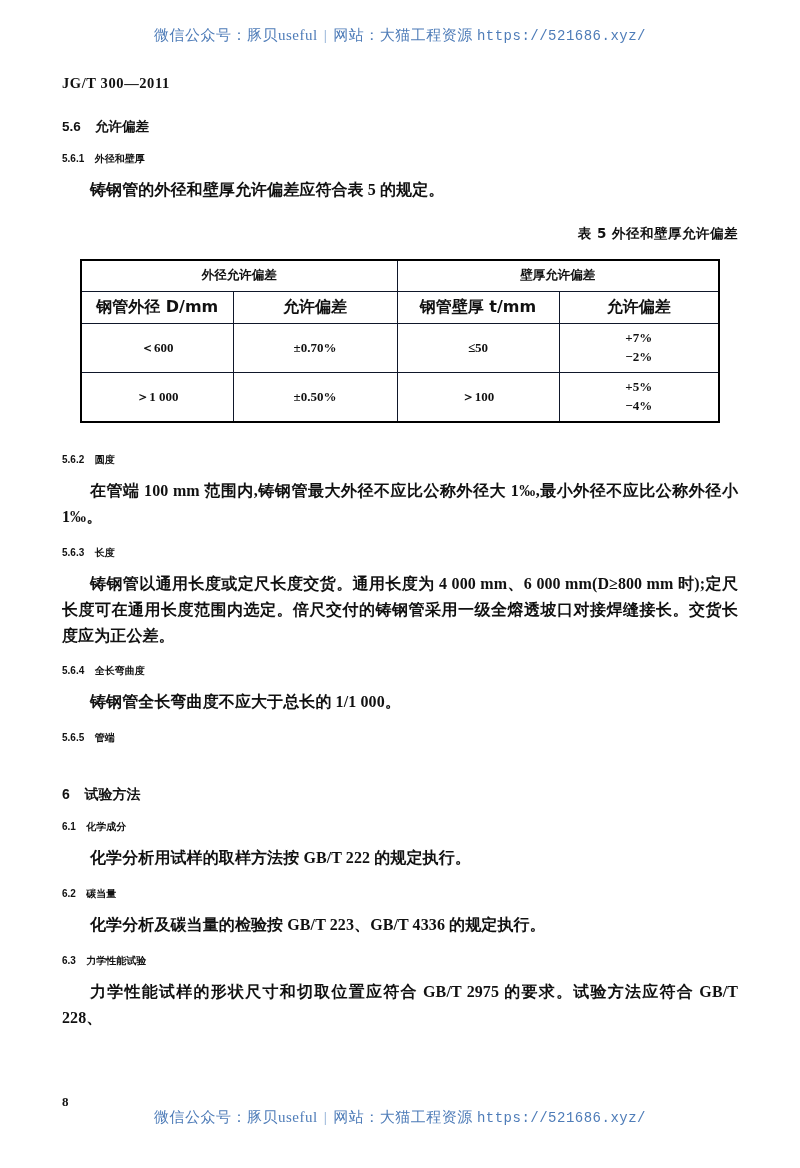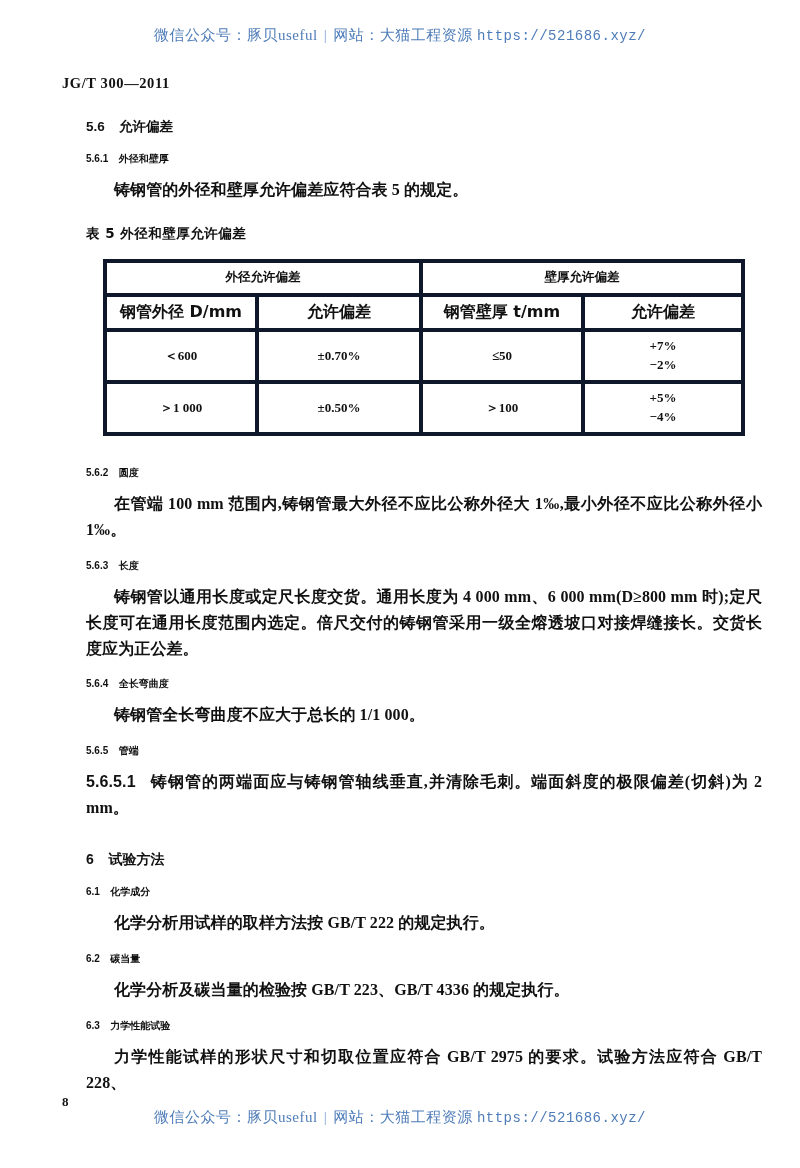--- a/index.html
+++ b/index.html
@@ -56,21 +56,20 @@
     font-size: 14.5px;
     letter-spacing: 0.6px;
   }
 
   
   .content {
     position: absolute;
     left: 62px;
     top: 118px;
     width: 676px;
-    margin-left: 24px;
   }
 
   h2.clause, h3.clause, h4.clause {
     margin: 0;
     font-family: "DejaVu Sans", "Liberation Sans", sans-serif;
     font-weight: bold;
     color: #111;
   }
   .clause-num {
     font-family: "Liberation Sans", "DejaVu Sans", sans-serif;
@@ -96,36 +95,36 @@
   }
   p.indent { text-indent: 28px; }
 
   .sp-sm { height: 11px; }
   .sp-md { height: 16px; }
   .sp-lg { height: 22px; }
   .sp-xl { height: 30px; }
 
   
   .table-caption {
-    text-align: left;
+    text-align: right;
     font-family: "DejaVu Sans", "Liberation Sans", sans-serif;
     font-weight: bold;
     font-size: 13.5px;
     margin: 0;
     letter-spacing: 0.5px;
   }
   table.spec {
     border-collapse: collapse;
     width: 638px;
     margin: 0 auto;
     table-layout: fixed;
     border: 2px solid #000;
   }
   table.spec td {
-    border: 4px solid #0f172a;
+    border: 1px solid #0f172a;
     text-align: center;
     vertical-align: middle;
     font-family: "Liberation Serif", "DejaVu Serif", serif;
     font-size: 13px;
     font-weight: bold;
     padding: 0;
   }
   table.spec td.head {
     height: 30px;
     font-family: "DejaVu Sans", "Liberation Sans", sans-serif;
@@ -255,21 +254,20 @@
     <div class="sp-sm"></div>
     <p class="body indent">铸钢管全长弯曲度不应大于总长的 1/1 000。</p>
 
     <div class="sp-md"></div>
 
     <h3 class="clause h-l3">
       <span class="clause-num">5.6.5</span>&nbsp;&nbsp;&nbsp;<span class="clause-title">管端</span>
     </h3>
     <div class="sp-sm"></div>
 
-    <p class="body"><span class="clause-num">5.6.5.1</span>&nbsp;&nbsp;&nbsp;<span>铸钢管的两端面应与铸钢管轴线垂直,并清除毛刺。端面斜度的极限偏差(切斜)为 2 mm。</span></p>
 
 
     <div class="sp-xl"></div>
 
     <h2 class="clause h-l1">
       <span class="clause-num">6</span>&nbsp;&nbsp;&nbsp;<span class="clause-title">试验方法</span>
     </h2>
 
     <div class="sp-md"></div>
 

